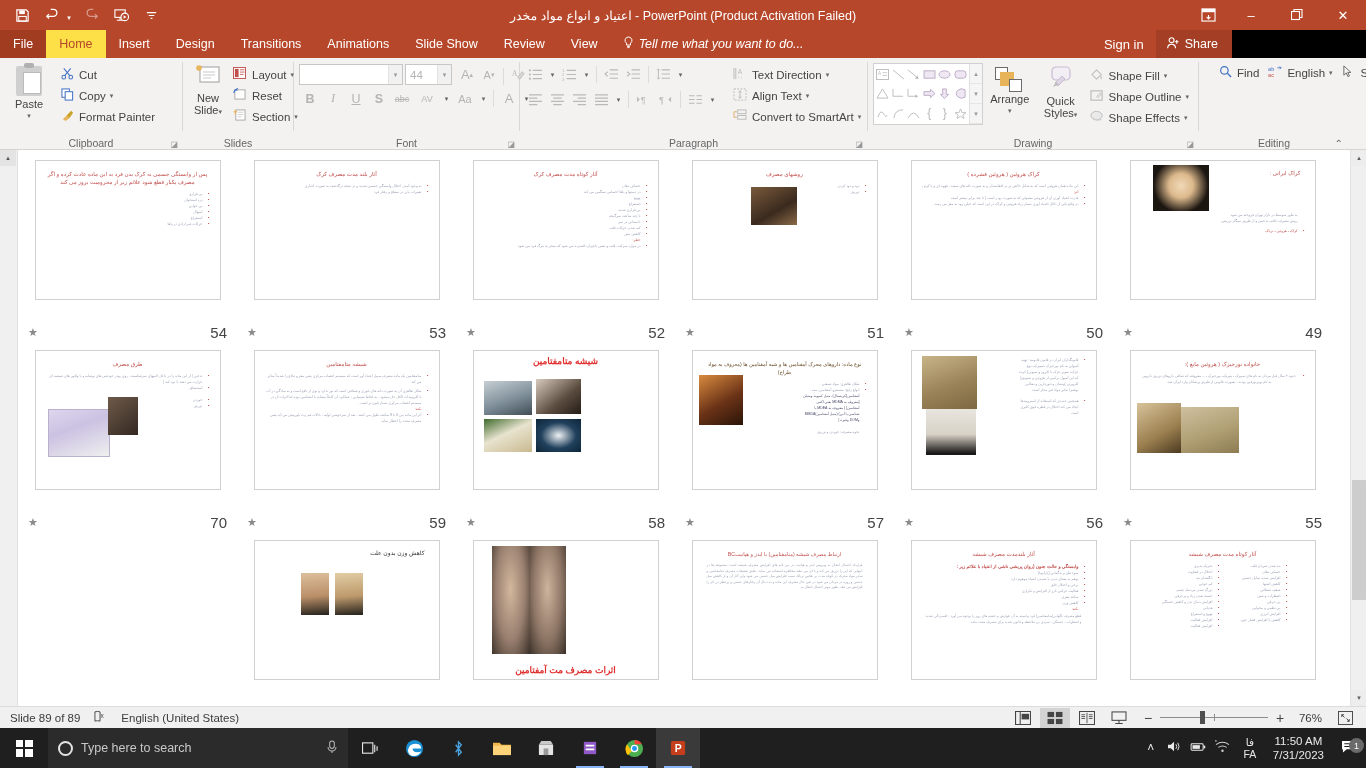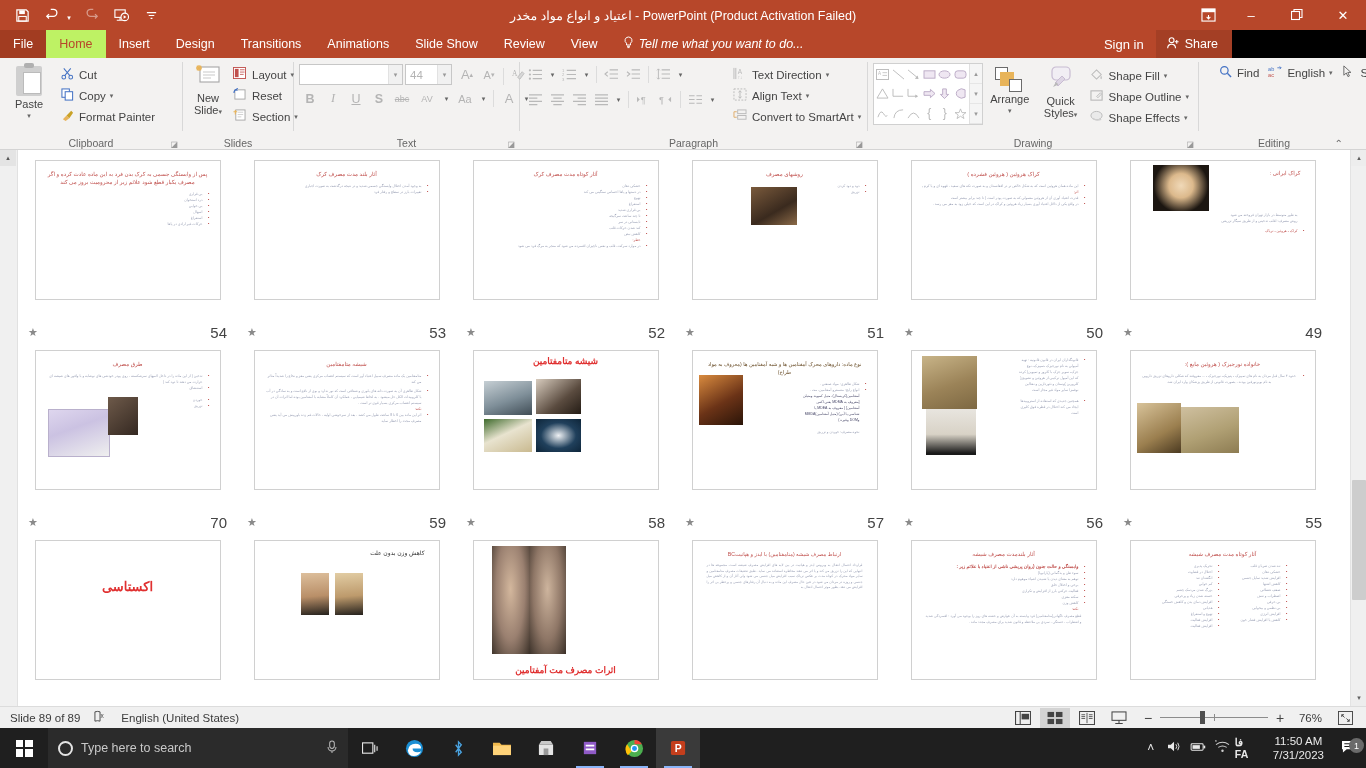--- a/index.html
+++ b/index.html
@@ -35,21 +35,21 @@
   
   .tabbar {
     position: absolute; top: 30px; left: 0; width: 1232px; height: 28px;
     background: #b7472a; display: flex; align-items: center;
   }
   .tab {
     padding: 0 13px; display: flex; align-items: center;
     font-size: 12.5px; color: #fff; height: 28px; white-space: nowrap;
   }
   .tab.file { background: #a23c21; }
-  .tab.active { background: #bef264; color: #b7472a; }
+  .tab.active { background: #fde047; color: #b7472a; }
   .tellme { display: flex; align-items: center; gap: 5px; padding-left: 12px; font-size: 12.5px; color: #fff; font-style: italic; }
   .bulb { font-size: 12px; }
   .tb-right { position: absolute; right: 0; top: 0; height: 28px; display: flex; align-items: stretch; }
   .signin { display:flex; align-items:center; padding: 0 12px; font-size: 13px; color:#fff; }
   .share { display:flex; align-items:center; gap:5px; padding: 0 14px 0 10px; font-size: 12.5px; color:#fff; background: rgba(0,0,0,0.10); }
 
   
   .ribbon {
     position: absolute; top: 58px; left: 0; width: 1366px; height: 92px;
     background: #f3f2f1; border-bottom: 1px solid #d4d4d4;
@@ -194,21 +194,21 @@
     width: 300px; height: 40px; background: #2b2b2b; display: flex; align-items: center;
     gap: 8px; padding: 0 10px; color: #c9c9c9; font-size: 12.5px;
   }
   .cortana { width: 15px; height: 15px; border: 2px solid #e4e4e4; border-radius: 50%; }
   .mic { margin-left: auto; font-size: 13px; color: #b9b9b9; }
   .tbicons { display: flex; align-items: center; }
   .tbicon { width: 44px; height: 40px; display:flex; align-items:center; justify-content:center; font-size: 16px; color:#e6e6e6; position: relative; }
   .tbicon.open:after { content:''; position:absolute; bottom:0; left:8px; right:8px; height:2px; background:#8ab4f8; }
   .tray { position: absolute; right: 0; display: flex; align-items: center; height: 40px; color: #e9e9e9; }
   .tray-ico { width: 24px; text-align: center; font-size: 12px; }
-  .lang { width: 30px; font-size: 10.5px; line-height: 12px; font-weight: bold; }
+  .lang { width: 30px; text-align:center; font-size: 10.5px; line-height: 12px; }
   .clock { text-align: center; font-size: 11.5px; line-height: 14px; padding: 0 8px; }
   .action { width: 34px; text-align:center; font-size: 14px; position: relative; }
   .badge {
     position:absolute; right: 2px; bottom: 4px; width: 15px; height: 15px; border-radius: 50%;
     background: #6a6a6a; color:#fff; font-size: 9px; display:flex; align-items:center; justify-content:center;
   }
 
   
   .watermark {
     position: absolute; right: 70px; bottom: 78px; text-align: center;
@@ -460,21 +460,21 @@
           <div class="vsep"></div>
           <div class="fbtn">
             <span style="font-size:13px">A</span>
           </div>
           <div class="fbtn" style="width:11px">
               <span class="caret">▾</span>
             </div>
         </div>
       </div>
       <div class="rgroup-label">
-        <span>Text</span>
+        <span>Font</span>
         <span class="dlg-launcher">◪</span>
       </div>
     </div>
     <div class="rgroup-sep"></div>
 
     <div class="rgroup" style="width:347px">
       <div class="rgroup-body" style="padding-top:6px">
         <div style="display:flex;flex-direction:column;gap:4px">
           <div class="prow">
             <div class="pbtn">
@@ -1032,25 +1032,20 @@
             </div>
           <div class="slide-foot">
               <span class="star">★</span>
               <span class="snum">55</span>
             </div>
         </div>
       </div>
 
       <div class="srow">
         <div class="scell">
-          <div class="thumbwrap">
-              <div class="thumb">
-            <div class="t-title big">اکستاسی</div>
-          </div>
-            </div>
           <div class="slide-foot">
               <span class="star">★</span>
               <span class="snum">66</span>
             </div>
         </div>
         <div class="scell">
           <div class="thumbwrap">
               <div class="thumb">
             <div class="t-title left" style="color:#333;font-size:6px">کاهش وزن بدون علت</div>
             <div class="t-img" style="left:46px;top:32px;width:28px;height:42px;background:linear-gradient(175deg,#ddbf9c 0%,#b98f68 55%,#2b2620 98%)"></div>

